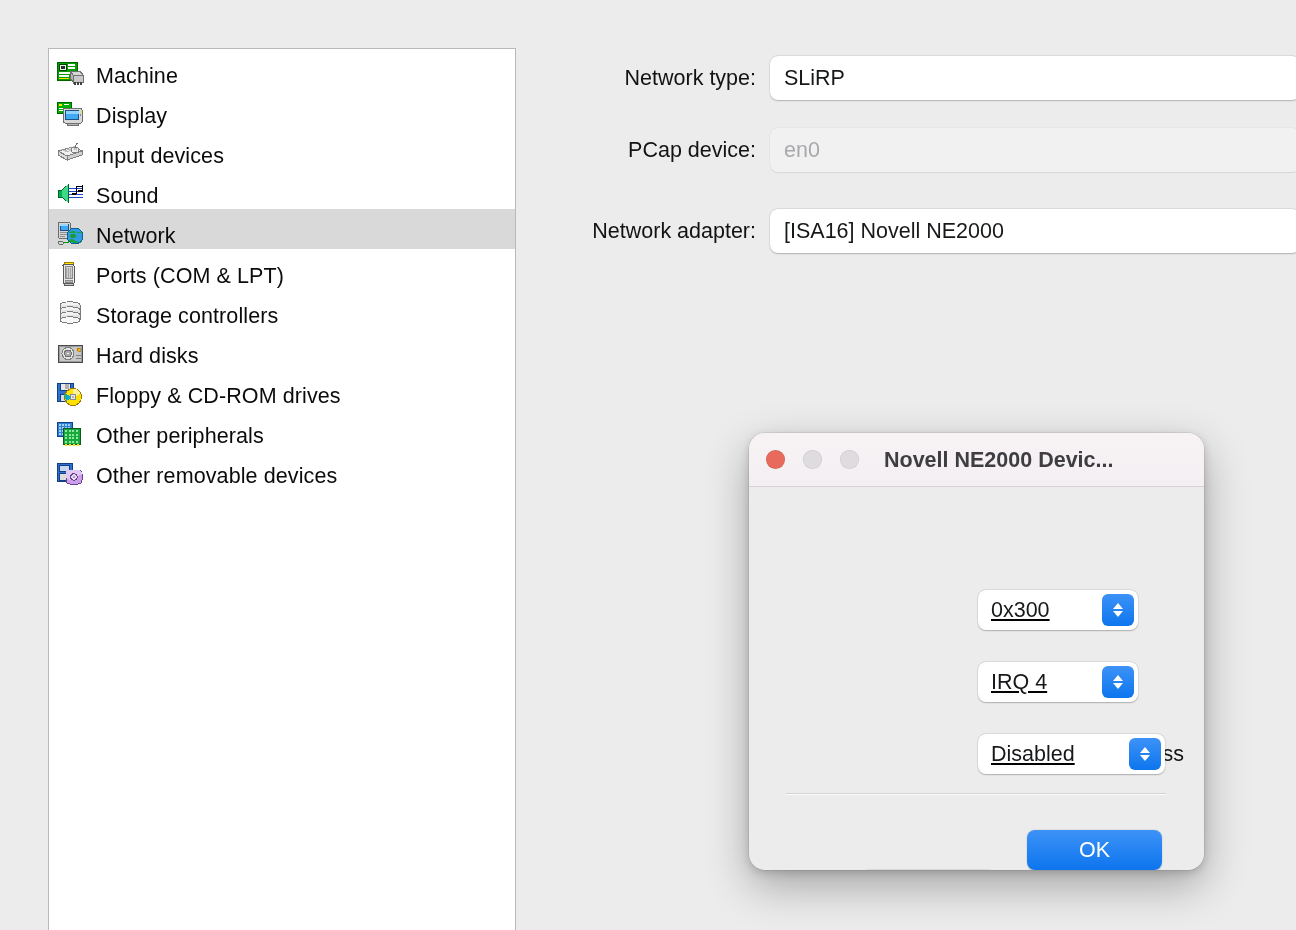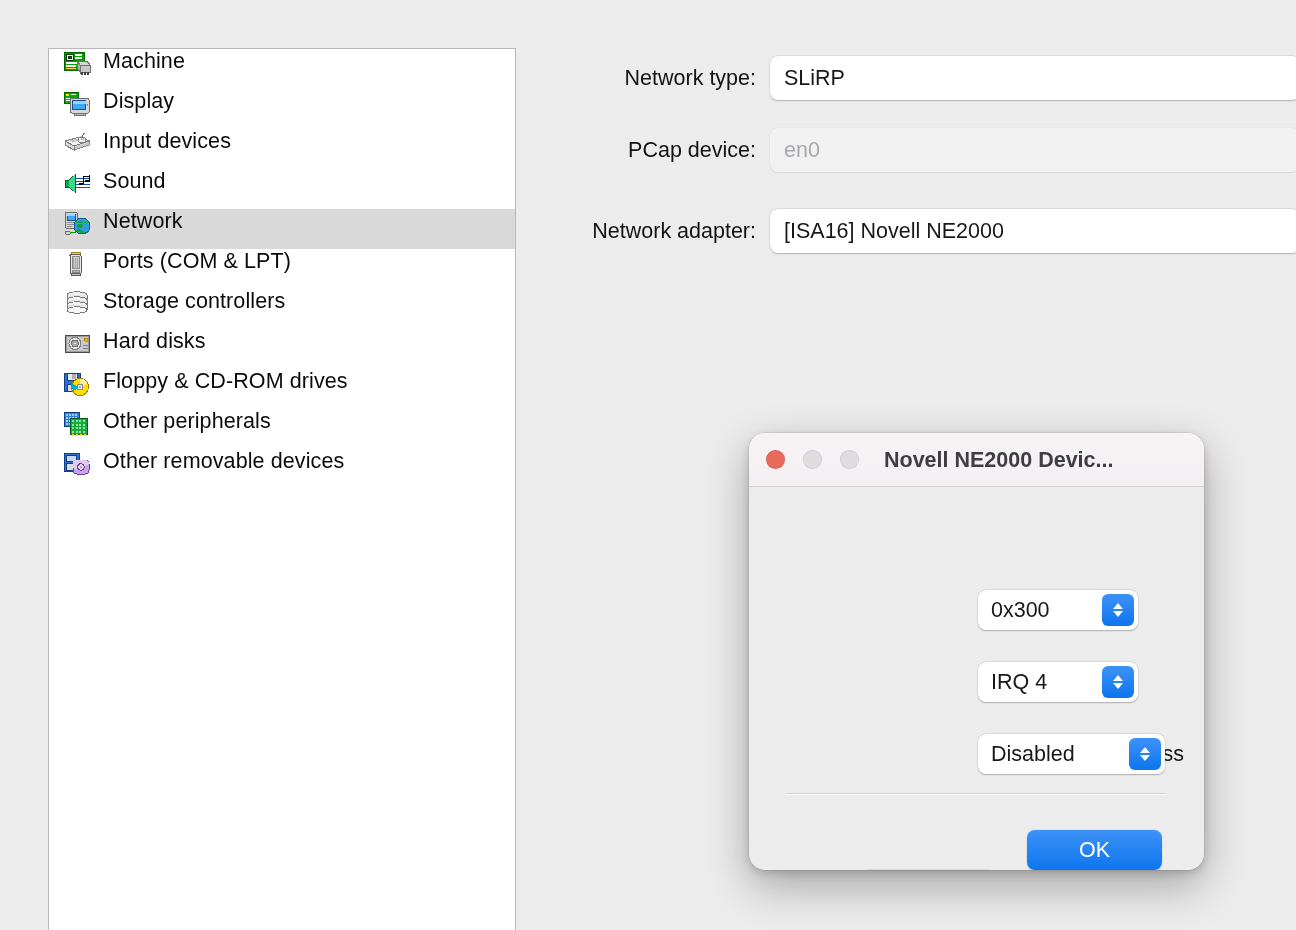--- a/index.html
+++ b/index.html
@@ -24,22 +24,22 @@
     width: 468px;
     height: 900px;
     background: #ffffff;
     border: 1px solid #b9b9b9;
     box-sizing: border-box;
     overflow: hidden;
   }
   .side-row {
     height: 40px;
     display: flex;
-    align-items: flex-start;
-    padding-left: 14px;
+    align-items: flex-end;
+    padding-left: 7px;
     box-sizing: border-box;
   }
   .side-row.selected {
     background: #d9d9d9;
   }
   .side-icon {
     width: 30px;
     height: 30px;
     flex: 0 0 30px;
     margin-right: 10px;
@@ -178,20 +178,21 @@
     position: absolute;
     top: 0;
     height: 40px;
     border-radius: 8px;
     background: #ffffff;
     box-shadow: 0 0.5px 1.5px rgba(0,0,0,0.24), 0 0 0 0.5px rgba(0,0,0,0.07);
     box-sizing: border-box;
     display: flex;
     align-items: center;
     overflow: hidden;
+    text-decoration: underline;
   }
   .popup-value {
     flex: 1 1 auto;
     padding-left: 13px;
     font-size: 21.5px;
     color: #16181a;
     white-space: nowrap;
   }
   .stepper {
     flex: 0 0 32px;

